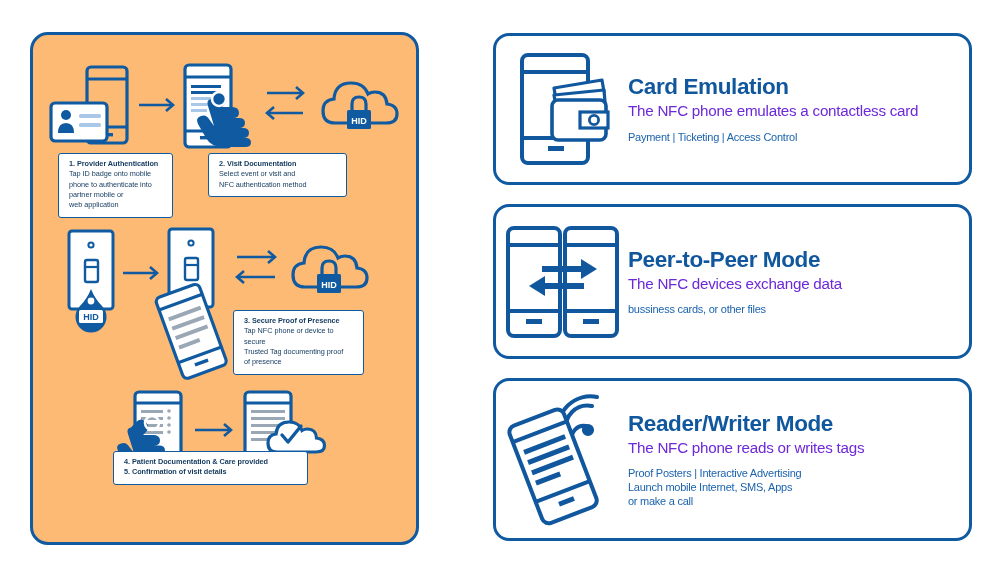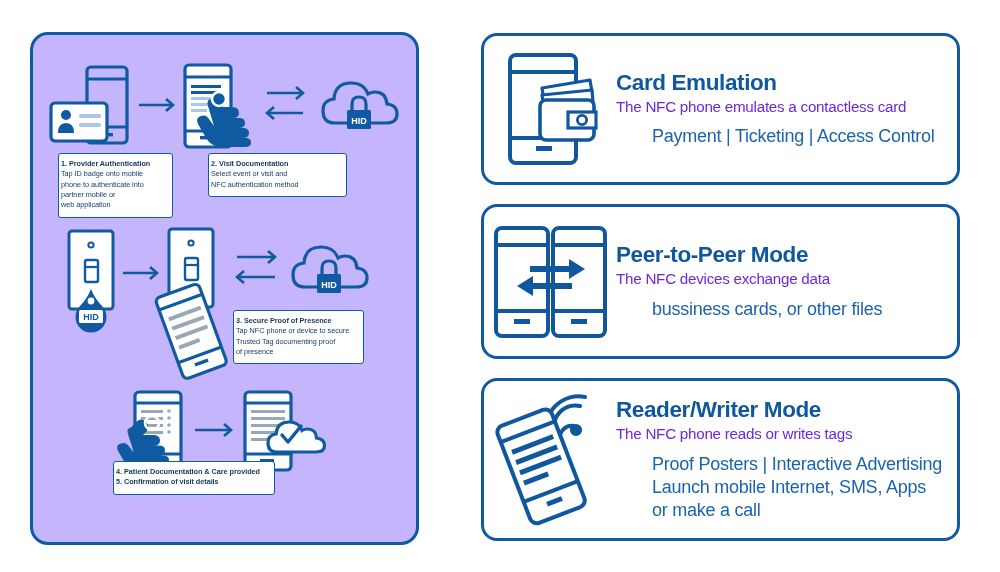--- a/index.html
+++ b/index.html
@@ -18,44 +18,44 @@
     background: #ffffff;
   }
 
   
   .workflow-panel {
     position: absolute;
     left: 30px; top: 32px;
     width: 389px; height: 513px;
     border: 3px solid #0F5AA0;
     border-radius: 18px;
-    background: #c4b5fd;
+    background: #fdba74;
   }
 
   .flow-row { position: absolute; }
 
   
   .callout {
     position: absolute;
     border: 1px solid #0F5AA0;
     border-radius: 3px;
     background: #ffffff;
-    padding: 5px 6px 6px 2px;
+    padding: 5px 6px 6px 10px;
     color: #12395E;
     font-size: 7.3px;
     line-height: 1.42;
     letter-spacing: -0.05px;
   }
   .callout .c-title { font-weight: bold; display: block; }
   .callout .c-line { display: block; }
 
   
   .mode-card {
     position: absolute;
-    left: 481px;
+    left: 493px;
     width: 479px;
     border: 3px solid #0F5AA0;
     border-radius: 16px;
     background: #ffffff;
     display: flex;
     align-items: center;
   }
   #card-0 { top: 33px;  height: 152px; }
   #card-1 { top: 204px; height: 155px; }
   #card-2 { top: 378px; height: 163px; }
@@ -78,24 +78,23 @@
   }
   .card-sub {
     color: #6d28d9;
     font-size: 15.2px;
     letter-spacing: -0.25px;
     margin: 0 0 9px 0;
     line-height: 1.2;
   }
   .card-detail {
     color: #1B63AD;
-    font-size: 18px;
+    font-size: 11px;
     letter-spacing: -0.25px;
     line-height: 1.28;
-    margin-left: 36px;
   }
   .card-detail .d-line { display: block; }
 
   svg { display: block; overflow: visible; }
 </style>
 </head>
 <body>
 
 <div id="root">
 
@@ -267,21 +266,21 @@
         <rect x="156" y="20" width="34" height="3" fill="#9AA7B4"></rect>
         <rect x="156" y="27" width="34" height="3" fill="#9AA7B4"></rect>
         <rect x="156" y="34" width="34" height="3" fill="#9AA7B4"></rect>
         <rect x="156" y="41" width="24" height="3" fill="#9AA7B4"></rect>
         <rect x="156" y="48" width="18" height="3" fill="#9AA7B4"></rect>
         <path d="M182 62 q-9 0 -9 -9 q0 -8 8 -9 q1 -12 13 -12 q10 0 13 8.5 q2.5 -1.5 5.5 -1.5 q8.5 0 9 9 q8 1 8 7.5 q0 6.5 -8.5 6.5 z" fill="#ffffff" stroke="#0F5AA0" stroke-width="3.2"></path>
         <polyline points="187,45 193,52 206,36" fill="none" stroke="#0F5AA0" stroke-width="3.4" stroke-linecap="round" stroke-linejoin="round"></polyline>
       </g>
     </svg>
 
-    <div class="callout" style="left:80px; top:426px; width:162px;">
+    <div class="callout" style="left:80px; top:416px; width:195px;">
       <span class="c-title">4. Patient Documentation &amp; Care provided</span>
       <span class="c-title">5. Confirmation of visit details</span>
     </div>
 
   </div>
 
   <div class="mode-card" id="card-0">
     <div class="card-icon">
       <svg width="104" height="118" viewBox="0 0 104 118">
         <g fill="none" stroke="#10579E" stroke-width="4">

